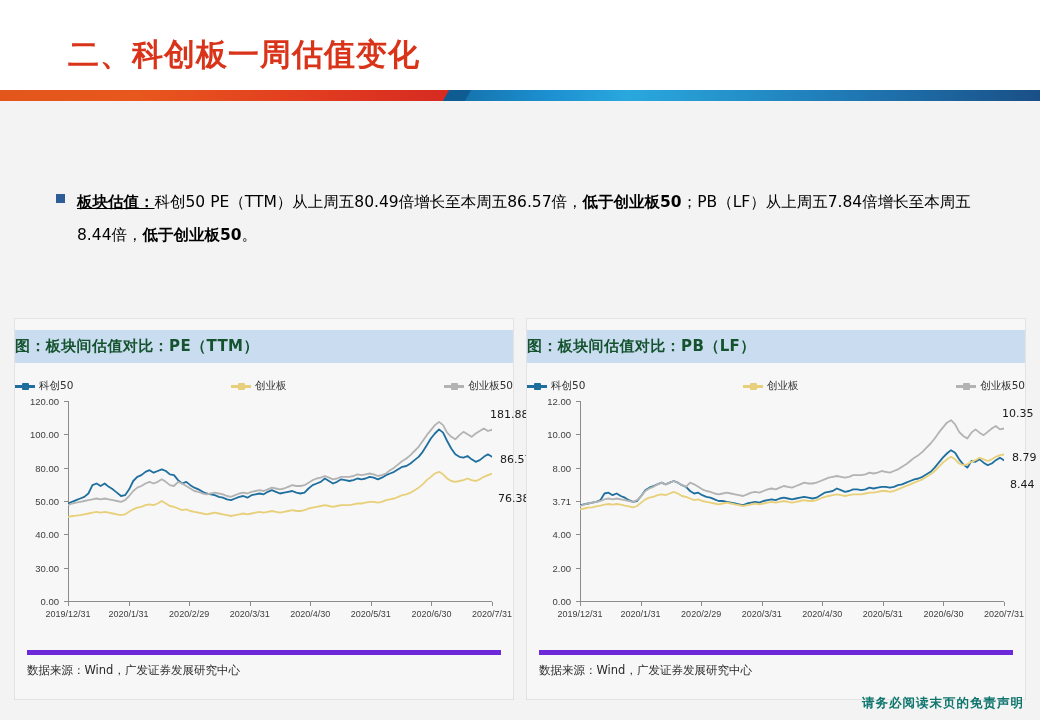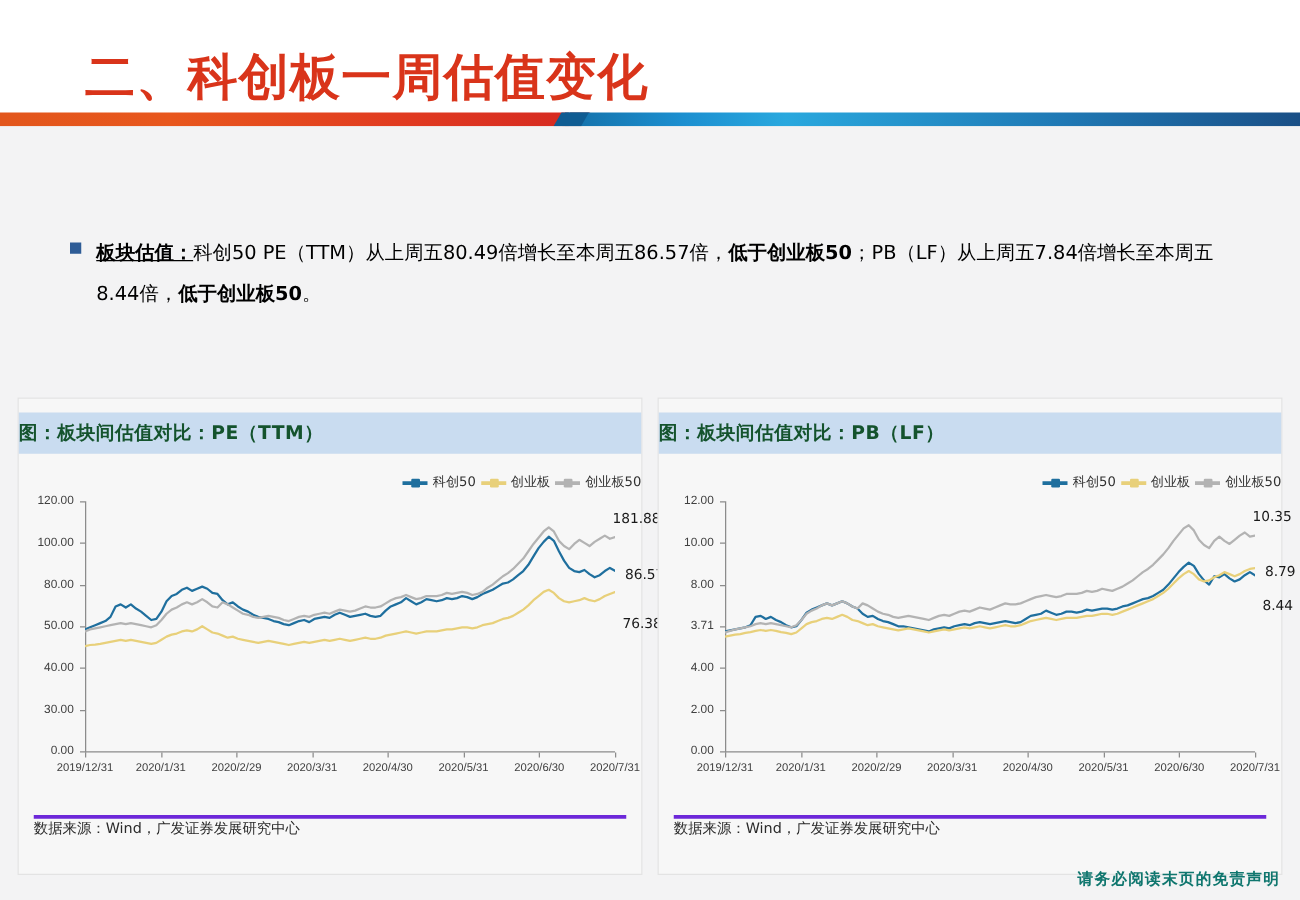--- a/index.html
+++ b/index.html
@@ -8,21 +8,21 @@
     background:#ffffff;
     font-family:"Liberation Sans","DejaVu Sans",sans-serif;
     overflow:hidden;position:relative;
   }
   .slide{position:absolute;inset:0;background:#ffffff;}
 
   
   .header{position:absolute;left:0;top:0;width:1040px;height:88px;background:#ffffff;}
   .title{
     position:absolute;left:68px;top:34px;
-    font-size:40px;font-weight:bold;color:#d9341a;
+    font-size:31px;font-weight:bold;color:#d9341a;
     letter-spacing:1px;white-space:nowrap;
     font-family:"DejaVu Sans","Liberation Sans",sans-serif;
   }
   .logo-wrap{position:absolute;right:22px;top:27px;display:flex;align-items:center;gap:0px;}
   .logo-mark{width:34px;height:34px;position:relative;margin-right:5px;}
   .logo-text{display:flex;flex-direction:column;line-height:1;}
   .logo-cn{font-size:18px;font-weight:bold;color:#16508f;letter-spacing:1px;
            font-family:"DejaVu Sans","Liberation Sans",sans-serif;}
   .logo-en{font-size:8.5px;font-weight:bold;color:#16508f;letter-spacing:1.4px;margin-top:3px;}
   .logo-slash{
@@ -66,27 +66,27 @@
   .panel-head{
     position:absolute;left:0;top:11px;width:100%;height:33px;
     background:#c9dcf0;display:flex;align-items:center;
   }
   .panel-head span{
     font-size:15px;font-weight:bold;color:#14532d;letter-spacing:0.4px;
     font-family:"DejaVu Sans","Liberation Sans",sans-serif;
   }
   .panel-foot{
     position:absolute;left:12px;right:12px;bottom:14px;height:30px;
-    border-top:3px solid #6d28d9;display:flex;
+    border-top:5px solid #6d28d9;display:flex;align-items:center;
   }
   .panel-foot span{font-size:11.5px;color:#2a2a2a;
     font-family:"DejaVu Sans","Liberation Sans",sans-serif;}
 
   
-  .legend{position:absolute;top:60px;width:100%;display:flex;justify-content:flex-end;gap:4px;}
+  .legend{position:absolute;top:60px;width:100%;display:flex;justify-content:space-between;gap:4px;}
   .lg-item{display:flex;align-items:center;gap:4px;}
   .lg-line{width:20px;height:3px;position:relative;}
   .lg-line:after{content:"";position:absolute;left:7px;top:-2px;width:7px;height:7px;border-radius:1px;}
   .lg-blue{background:#1f6f9e;} .lg-blue:after{background:#1f6f9e;}
   .lg-yel{background:#e8d07a;} .lg-yel:after{background:#e8d07a;}
   .lg-gry{background:#b3b3b3;} .lg-gry:after{background:#b3b3b3;}
   .lg-label{font-size:10.5px;color:#303030;
     font-family:"DejaVu Sans","Liberation Sans",sans-serif;}
 
   

